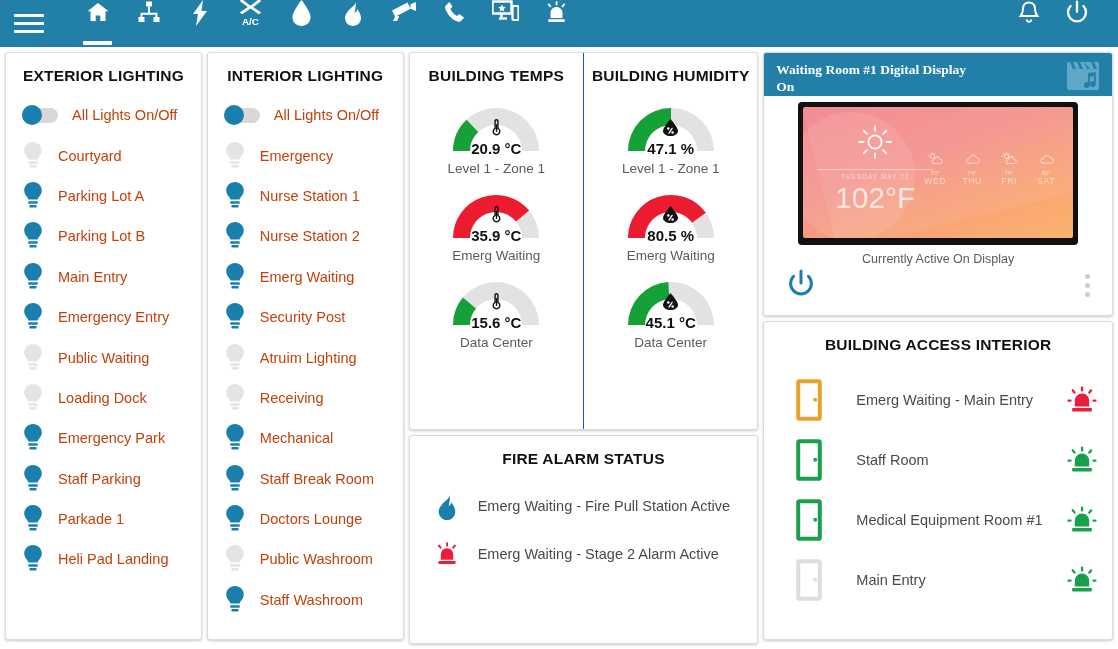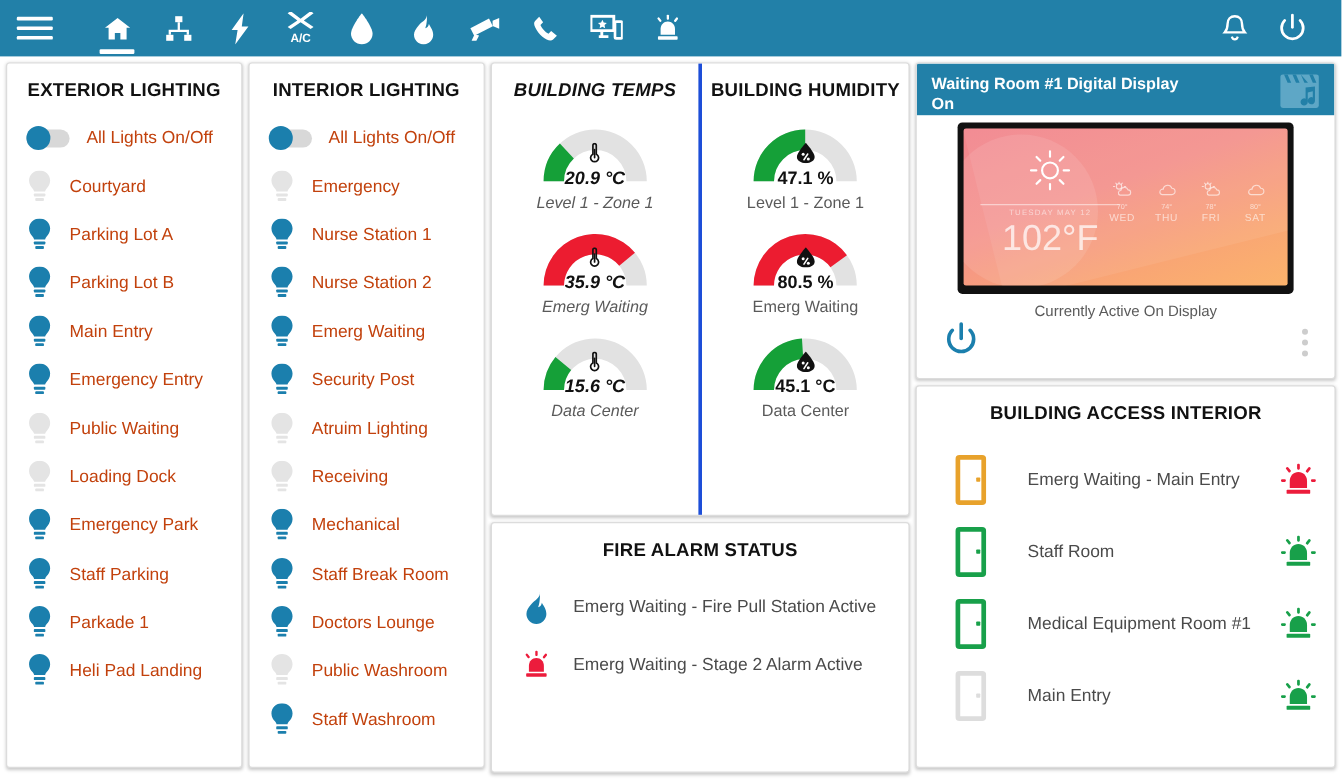--- a/index.html
+++ b/index.html
@@ -21,21 +21,21 @@
   }
   .tb-hamburger {
     width: 30px; height: 26px;
     display: flex; flex-direction: column; justify-content: center;
     gap: 5px; cursor: pointer; margin-right: 28px;
   }
   .tb-hamburger i { display: block; height: 3px; background: #fff; border-radius: 1px; }
   .tb-icons { display: flex; align-items: center; gap: 0px; }
   .tb-btn {
     width: 51px; height: 47px;
-    display: flex; align-items: center; justify-content: center;
+    display: flex; justify-content: center;
     position: relative; cursor: pointer;
   }
   .tb-btn svg { display: block; }
   .tb-btn.active::after {
     content: ""; position: absolute; bottom: 2px; left: 11px; right: 11px;
     height: 4px; background: #fff; border-radius: 1px;
   }
   .tb-right { margin-left: auto; display: flex; align-items: center; gap: 6px; padding-right: 6px; }
   .tb-right .tb-btn { width: 42px; }
 
@@ -84,21 +84,21 @@
     content: ""; position: absolute; left: 0; top: -2.5px;
     width: 20px; height: 20px; border-radius: 50%;
     background: #1b7fad;
   }
   .toggle-wrap { width: 22px; flex: 0 0 22px; display: flex; align-items: center; }
 
   
   .col-mid { width: 350px; display: flex; flex-direction: column; gap: 5px; }
   .gauges-card { height: 378px; display: flex; }
   .gauge-col { flex: 1; }
-  .gauge-col.left { border-right: 3px solid #1d4ed8; font-style: italic; }
+  .gauge-col.left { border-right: 1px solid #1d4ed8; }
   .gauge-item { text-align: center; margin-bottom: 6px; }
   .gauge-wrap { position: relative; width: 112px; height: 62px; margin: 0 auto; }
   .gauge-label {
     font-size: 13.5px; color: #5a5a5a; margin-top: 4px;
   }
   .gauge-val {
     position: absolute; left: 0; right: 0; bottom: 0px;
     font-size: 15px; font-weight: bold; color: #111;
     text-align: center;
   }
@@ -115,21 +115,21 @@
 
   
   .col-right { width: 350px; display: flex; flex-direction: column; gap: 5px; }
   .display-card { height: 264px; overflow: hidden; }
   .display-head {
     background: #2280a8; color: #fff;
     padding: 8px 12px 9px 12px;
     display: flex; align-items: flex-start; justify-content: space-between;
     height: 43px;
   }
-  .display-head .txt { font-size: 13.5px; font-weight: bold; line-height: 17px; }
+  .display-head .txt { font-size: 13.5px; font-weight: bold; line-height: 17px; font-family: Liberation Serif, serif; }
   .tv-area { padding: 6px 0 0 0; text-align: center; }
   .tv {
     width: 280px; height: 143px; margin: 0 auto;
     background: #111; border-radius: 4px;
     padding: 5px 5px 7px 5px;
     position: relative;
   }
   .tv-screen {
     width: 100%; height: 100%; border-radius: 2px;
     background: linear-gradient(160deg, #f2848c 0%, #f4918b 40%, #f9a674 75%, #fbb36c 100%);

